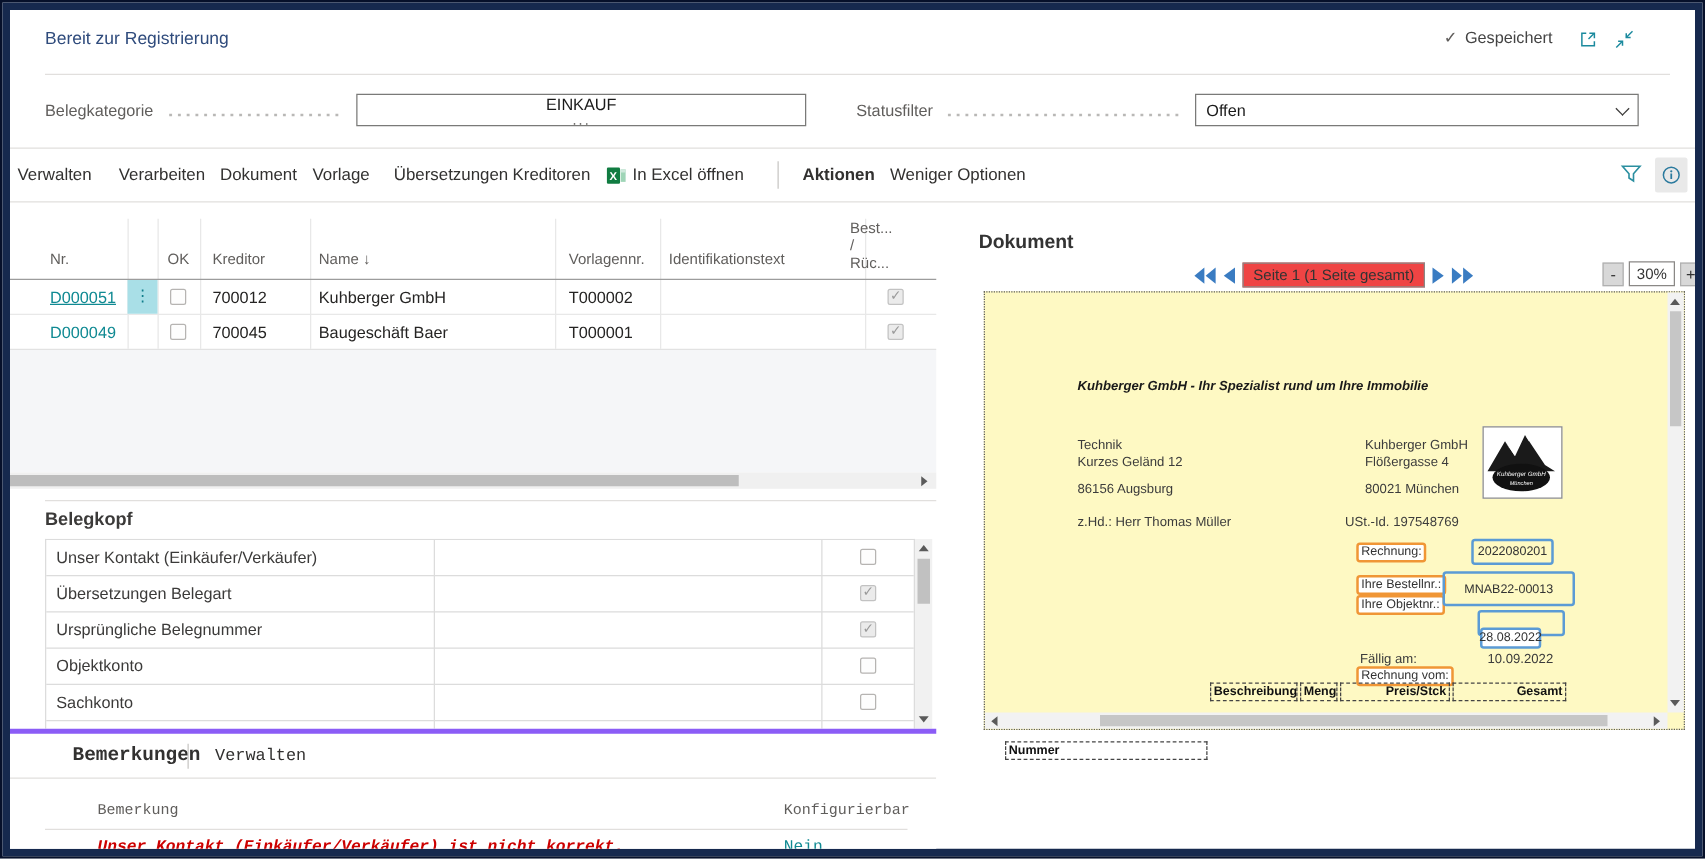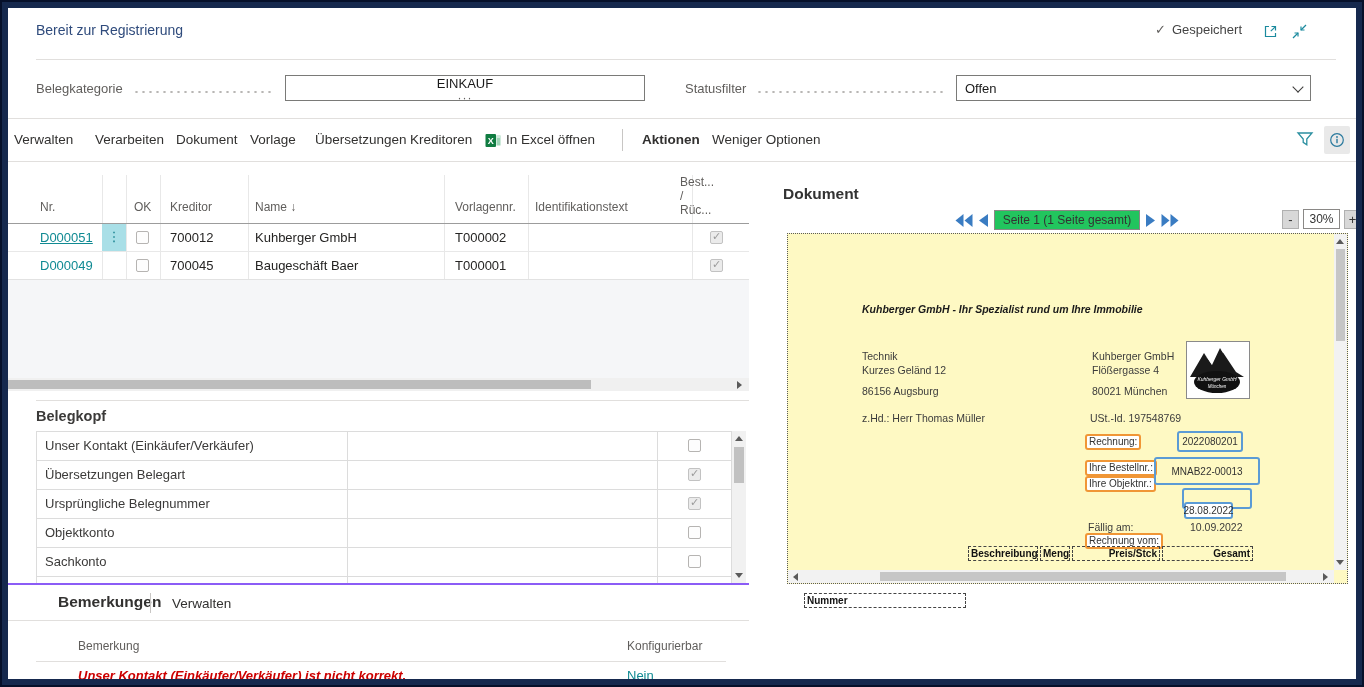--- a/index.html
+++ b/index.html
@@ -27,21 +27,21 @@
   .tri-l{width:0;height:0;border-top:4px solid transparent;border-bottom:4px solid transparent;border-right:5px solid #5a5a5a;}
   .tri-u{width:0;height:0;border-left:4px solid transparent;border-right:4px solid transparent;border-bottom:5px solid #5a5a5a;}
   .tri-d{width:0;height:0;border-left:4px solid transparent;border-right:4px solid transparent;border-top:5px solid #5a5a5a;}
   .bk-row{position:relative;height:28px;border-bottom:1px solid #dcdcdc;}
   .bk-label{position:absolute;left:8px;top:0;line-height:28px;font-size:13px;color:#3b3a39;white-space:nowrap;}
   .olabel{position:absolute;border:2px solid #f09636;border-radius:3px;font-size:10px;line-height:12px;padding:0 2px;color:#333;white-space:nowrap;background:#fff;}
   .bbox{position:absolute;border:2px solid #5b9bd5;border-radius:3px;box-sizing:border-box;font-size:10px;color:#333;display:flex;align-items:center;justify-content:center;}
   .invline{position:absolute;font-size:10.5px;color:#3c3c3c;white-space:nowrap;}
   .invcell{position:absolute;box-sizing:border-box;height:15px;border:1px dashed #444;font-size:10px;font-weight:bold;color:#111;line-height:13px;padding:0 2px;white-space:nowrap;overflow:hidden;}
   .zbtn{position:absolute;box-sizing:border-box;background:#d8d8d8;border:1px solid #b0b0b0;font-size:13px;color:#333;text-align:center;cursor:pointer;}
-  .pagerbox{box-sizing:border-box;border:1px solid #8a8886;background:#22c55e;font-size:12px;color:#333;padding:2px 8px;white-space:nowrap;}
+  .pagerbox{box-sizing:border-box;border:1px solid #8a8886;background:#ef4444;font-size:12px;color:#333;padding:2px 8px;white-space:nowrap;}
 </style>
 </head>
 <body>
 
 <div class="frame">
 <div class="window">
 
   <div class="abs" style="left:28px;top:14px;font-size:14px;color:#2f4b7c;">Bereit zur Registrierung</div>
   <div class="abs" style="left:1147px;top:14px;display:flex;gap:6px;align-items:center;">
     <span style="font-size:13px;color:#605e5c;">✓</span>
@@ -208,21 +208,21 @@
 
       </div>
     </div>
     <div class="abs" style="left:696px;top:0;width:14px;height:152px;background:#f1f1f1;">
       <div class="tri-u abs" style="left:3px;top:5px;"></div>
       <div class="abs" style="left:2px;top:16px;width:10px;height:36px;background:#c1c1c1;"></div>
       <div class="tri-d abs" style="left:3px;bottom:5px;"></div>
     </div>
   </div>
 
-  <div class="abs" style="left:0;top:575px;width:741px;height:96px;background:#fff;border-top:2px solid #8b5cf6;overflow:hidden;">
+  <div class="abs" style="left:0;top:575px;width:741px;height:96px;background:#fff;border-top:4px solid #8b5cf6;overflow:hidden;font-family:Liberation Mono, monospace;">
     <span class="abs" style="left:50px;top:8px;font-size:15.5px;font-weight:600;color:#323130;">Bemerkungen</span>
     <span class="vline" style="left:142px;top:8px;height:20px;"></span>
     <span class="abs" style="left:164px;top:11px;font-size:13.5px;color:#323130;cursor:pointer;">Verwalten</span>
     <div class="divider" style="left:0;top:35px;width:741px;"></div>
     <span class="abs" style="left:70px;top:54px;font-size:12px;color:#605e5c;">Bemerkung</span>
     <span class="abs" style="left:619px;top:54px;font-size:12px;color:#605e5c;">Konfigurierbar</span>
     <div class="divider" style="left:28px;top:76px;width:690px;"></div>
     <span class="abs" style="left:70px;top:83px;font-size:13px;font-weight:bold;font-style:italic;color:#cc0000;">Unser Kontakt (Einkäufer/Verkäufer) ist nicht korrekt.</span>
     <span class="abs" style="left:619px;top:83px;font-size:13px;color:#108a93;cursor:pointer;">Nein</span>
   </div>
@@ -268,21 +268,21 @@
     <div class="abs invline" style="left:74px;top:69px;font-weight:bold;font-style:italic;color:#1a1a1a;">Kuhberger GmbH - Ihr Spezialist rund um Ihre Immobilie</div>
 
     <div class="abs invline" style="left:74px;top:116px;">Technik</div>
     <div class="abs invline" style="left:74px;top:130px;">Kurzes Geländ 12</div>
     <div class="abs invline" style="left:74px;top:151px;">86156 Augsburg</div>
     <div class="abs invline" style="left:74px;top:178px;">z.Hd.: Herr Thomas Müller</div>
 
     <div class="abs invline" style="left:304px;top:116px;">Kuhberger GmbH</div>
     <div class="abs invline" style="left:304px;top:130px;">Flößergasse 4</div>
     <div class="abs invline" style="left:304px;top:151px;">80021 München</div>
-    <div class="abs invline" style="left:302px;top:178px;text-align:right;">USt.-Id. 197548769</div>
+    <div class="abs invline" style="left:288px;top:178px;text-align:right;">USt.-Id. 197548769</div>
 
     <div class="abs" style="left:398px;top:107px;width:64px;height:58px;border:1px solid #8a8a8a;box-sizing:border-box;background:#fff;">
       <svg width="62" height="56" viewBox="0 0 62 56">
         <polygon points="3,35 17,11 25,23 33,6 49,30 57,35" fill="#1a1a1a"></polygon>
         <polygon points="17,11 20,16 23,13 25,23" fill="#fff" opacity="0.85"></polygon>
         <polygon points="33,6 36,11 39,9 42,15" fill="#fff" opacity="0.85"></polygon>
         <ellipse cx="30" cy="40" rx="23" ry="11" fill="#111"></ellipse>
         <text x="30" y="39" font-size="5" fill="#fff" text-anchor="middle" font-style="italic" font-family="Liberation Sans,sans-serif">Kuhberger GmbH</text>
         <text x="30" y="46" font-size="4.5" fill="#fff" text-anchor="middle" font-style="italic" font-family="Liberation Sans,sans-serif">München</text>
       </svg>

